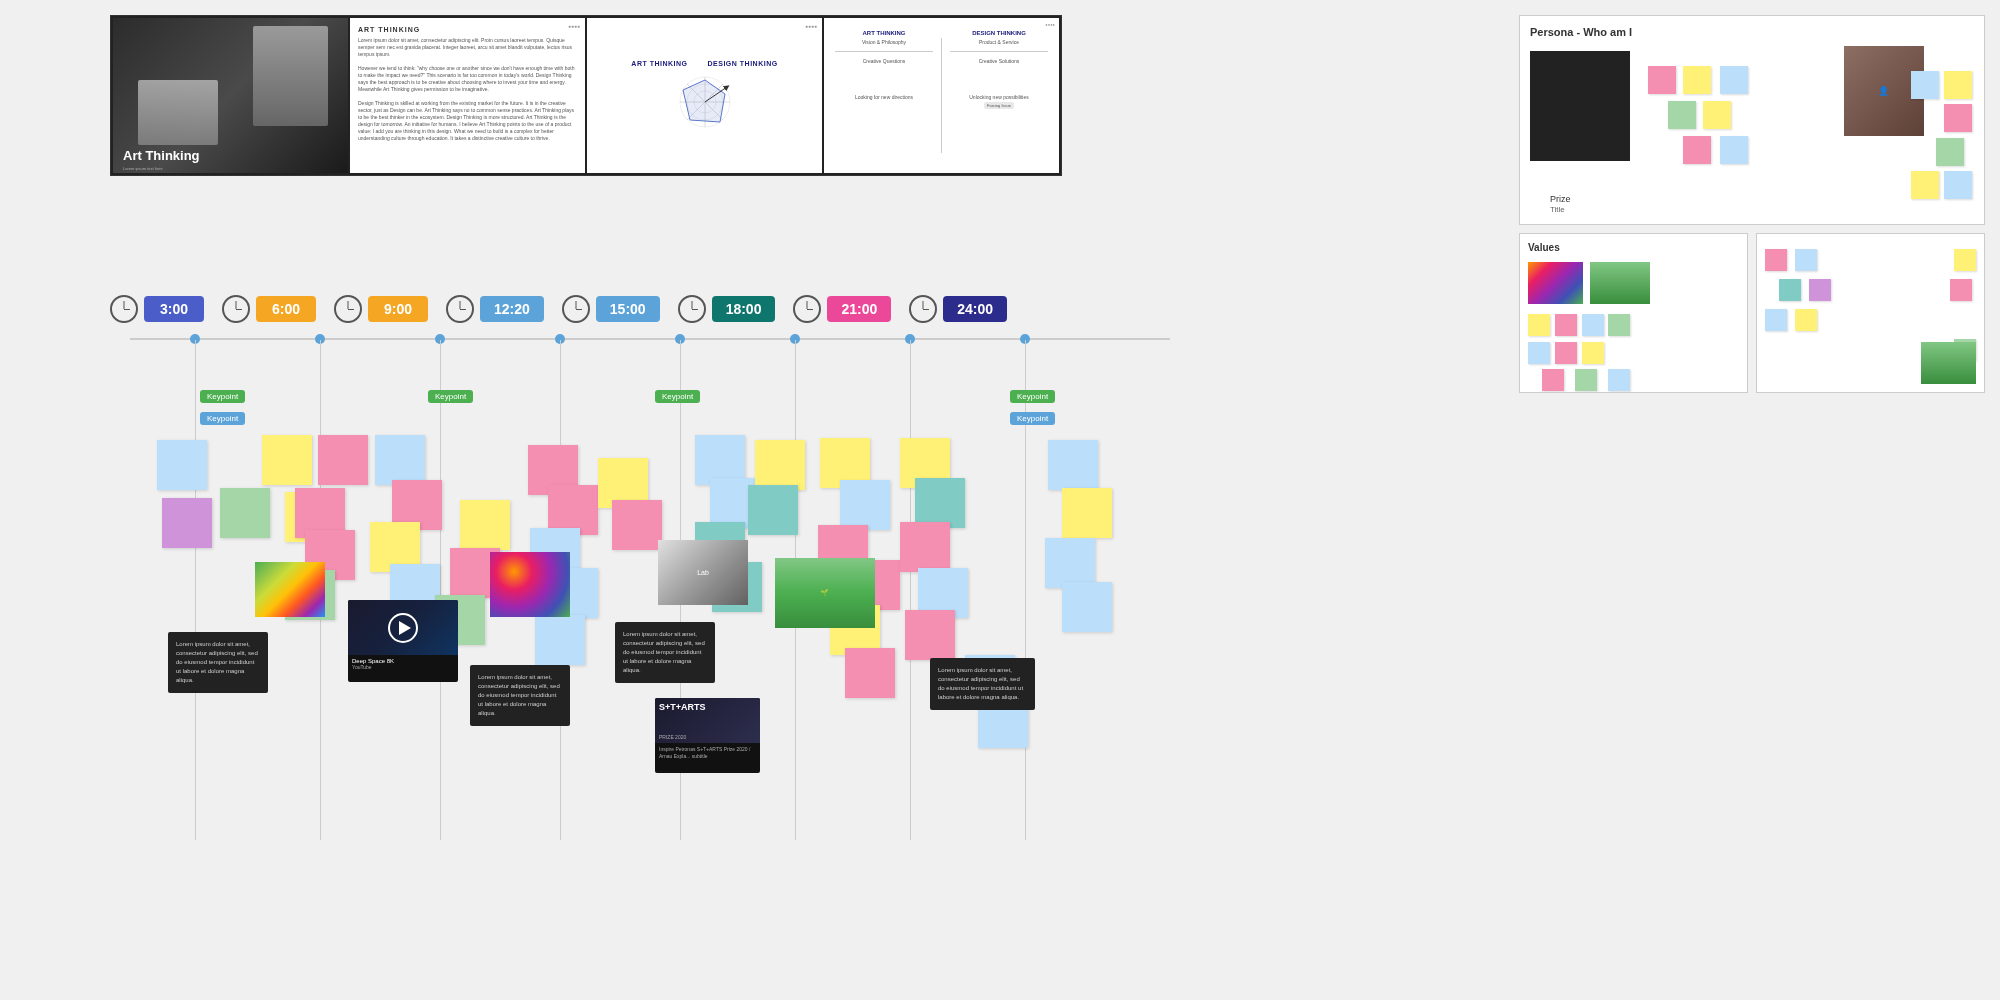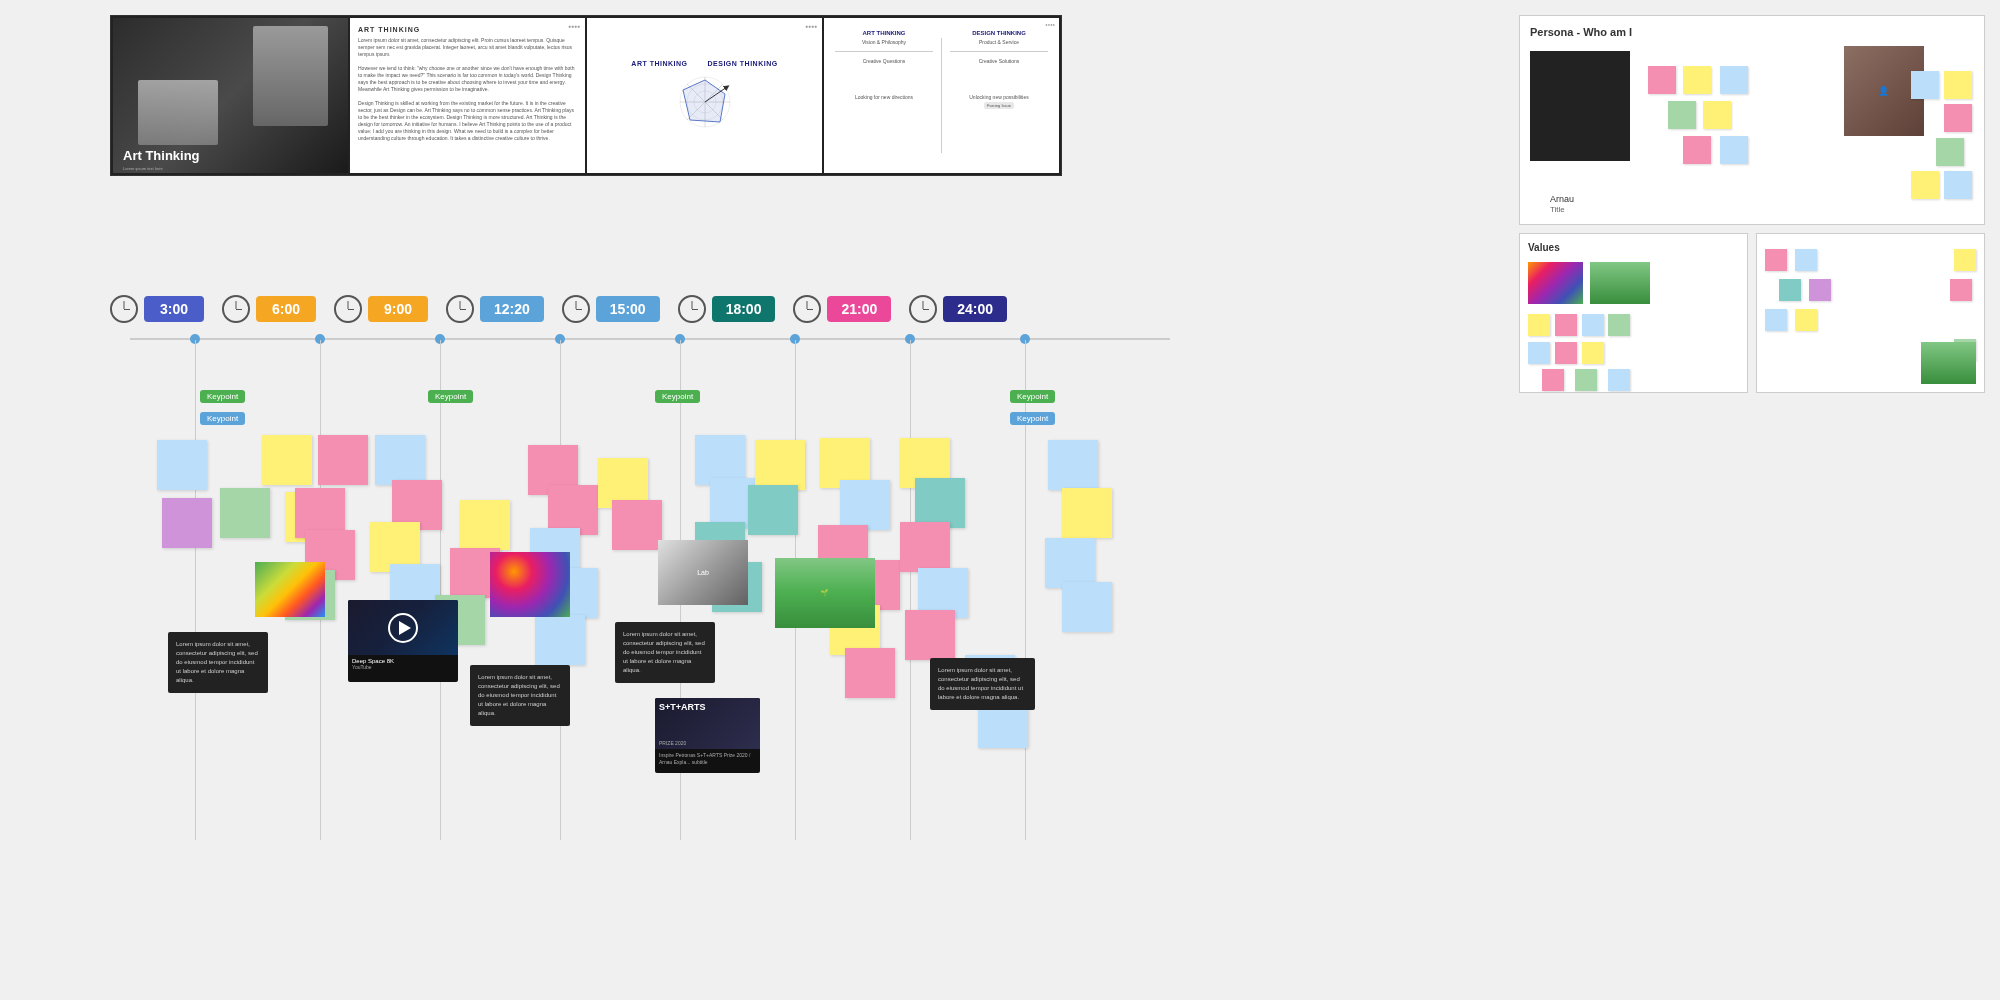--- a/index.html
+++ b/index.html
@@ -650,21 +650,21 @@
         <div class="play-triangle"></div>
       </div>
     </div>
     <div style="padding:3px 4px;">
       <div style="font-size:6px;color:#fff;">Deep Space 8K</div>
       <div style="font-size:5px;color:#aaa;">YouTube</div>
     </div>
   </div>
 
   <div class="video-card" style="top:698px;left:655px;width:105px;height:75px;">
-    <div class="video-thumb" style="height:51px;background:linear-gradient(135deg,#1a1a2e,#2d2d4e);">
+    <div class="video-thumb" style="height:45px;background:linear-gradient(135deg,#1a1a2e,#2d2d4e);">
       <div style="position:absolute;top:4px;left:4px;font-size:9px;color:#fff;font-weight:bold;">S+T+ARTS</div>
       <div style="position:absolute;bottom:3px;left:4px;font-size:5px;color:#aaa;">PRIZE 2020</div>
     </div>
     <div style="padding:3px 4px;">
       <div style="font-size:5px;color:#aaa;line-height:1.3;">Inspire Petronas S+T+ARTS Prize 2020 / Arnau Expla... subtitle</div>
     </div>
   </div>
 
   <div class="text-card" style="top:632px;left:168px;width:100px;">
     <div>Lorem ipsum dolor sit amet, consectetur adipiscing elit, sed do eiusmod tempor incididunt ut labore et dolore magna aliqua.</div>
@@ -686,21 +686,21 @@
 
     <div id="persona-card">
       <div class="persona-title">Persona - Who am I</div>
 
       <div class="persona-main-img" style="background:#222;"></div>
 
       <div class="persona-right-img">
         <div style="width:100%;height:100%;background:linear-gradient(135deg,#8d6e63,#5d4037);display:flex;align-items:center;justify-content:center;color:#fff;font-size:9px;">👤</div>
       </div>
 
-      <div class="persona-name">Arnau</div>
+      <div class="persona-name">Prize</div>
       <div class="persona-job">Title</div>
 
       <div class="small-sticky" style="top:50px;left:128px;background:#f48fb1;"></div>
       <div class="small-sticky" style="top:50px;left:163px;background:#fff176;"></div>
       <div class="small-sticky" style="top:50px;left:200px;background:#bbdefb;"></div>
       <div class="small-sticky" style="top:85px;left:148px;background:#a5d6a7;"></div>
       <div class="small-sticky" style="top:85px;left:183px;background:#fff176;"></div>
       <div class="small-sticky" style="top:120px;left:163px;background:#f48fb1;"></div>
       <div class="small-sticky" style="top:120px;left:200px;background:#bbdefb;"></div>
 

